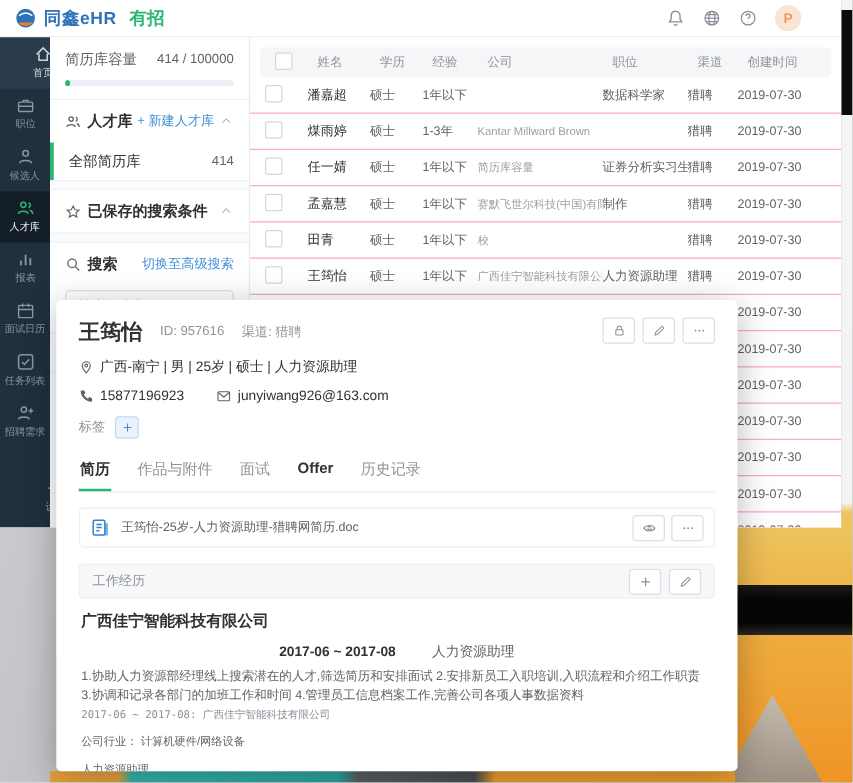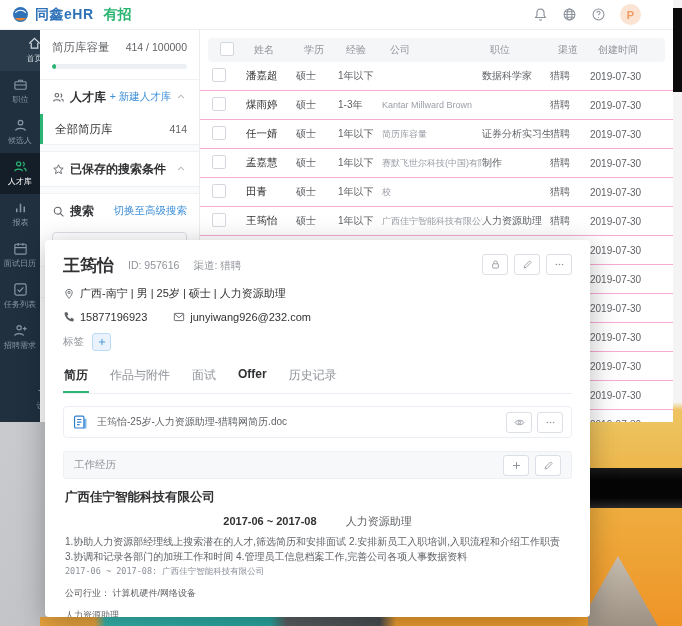--- a/index.html
+++ b/index.html
@@ -536,21 +536,21 @@
         </span>
       <span>15877196923</span>
     </span>
     <span>
       <span class="icon">
           <svg viewBox="0 0 16 16" fill="none" stroke="currentColor" stroke-width="1.2" style="width: 100%; height: 100%; display: block;">
             <rect x="1.8" y="3.2" width="12.4" height="9.6" rx="1"></rect>
             <path d="m2.2 4 5.8 5 5.8-5"></path>
           </svg>
         </span>
-      <span>junyiwang926@232.com</span>
+      <span>junyiwang926@163.com</span>
     </span>
   </div>
   <div class="m-tags">
     <span>标签</span>
     <span class="tag-add">
         <span class="icon">
           <svg viewBox="0 0 16 16" stroke="currentColor" stroke-width="1.4" fill="none" style="width: 100%; height: 100%; display: block;">
             <path d="M8 3v10M3 8h10"></path>
           </svg>
         </span>

